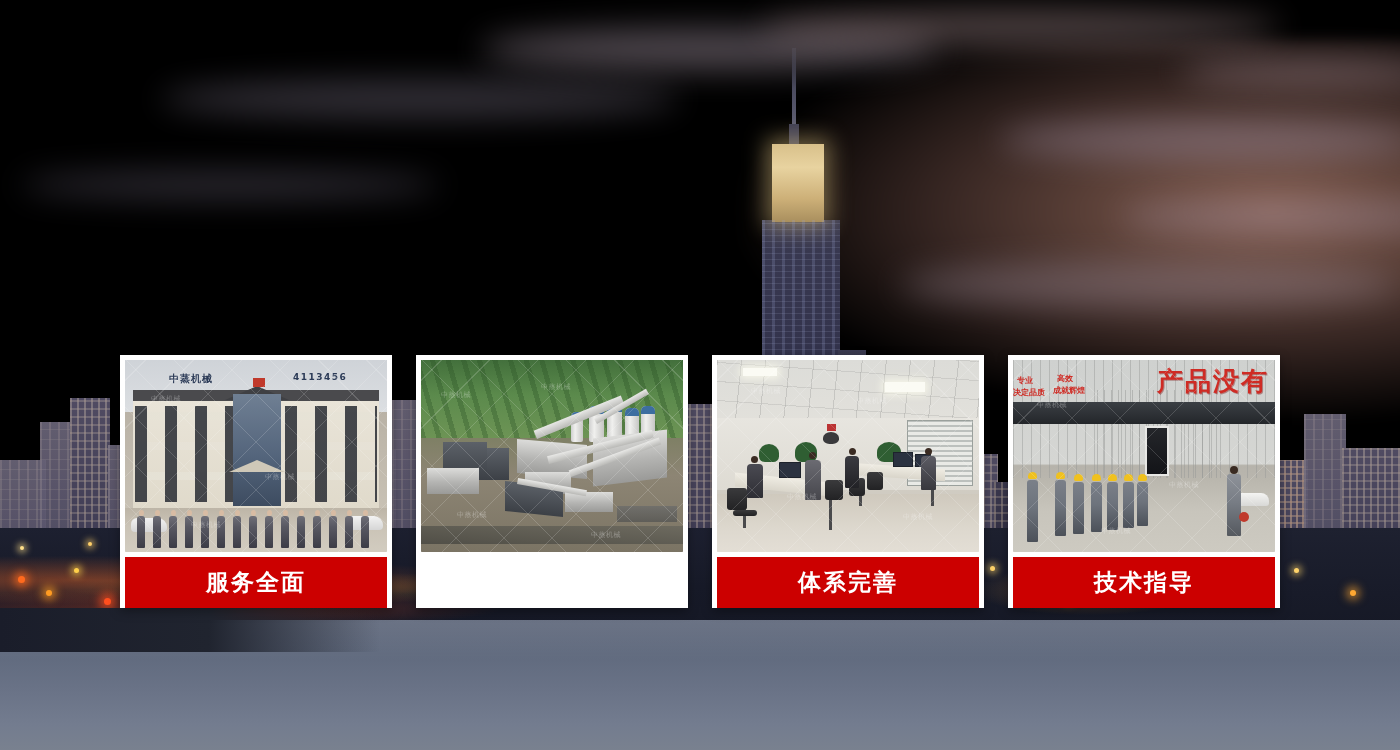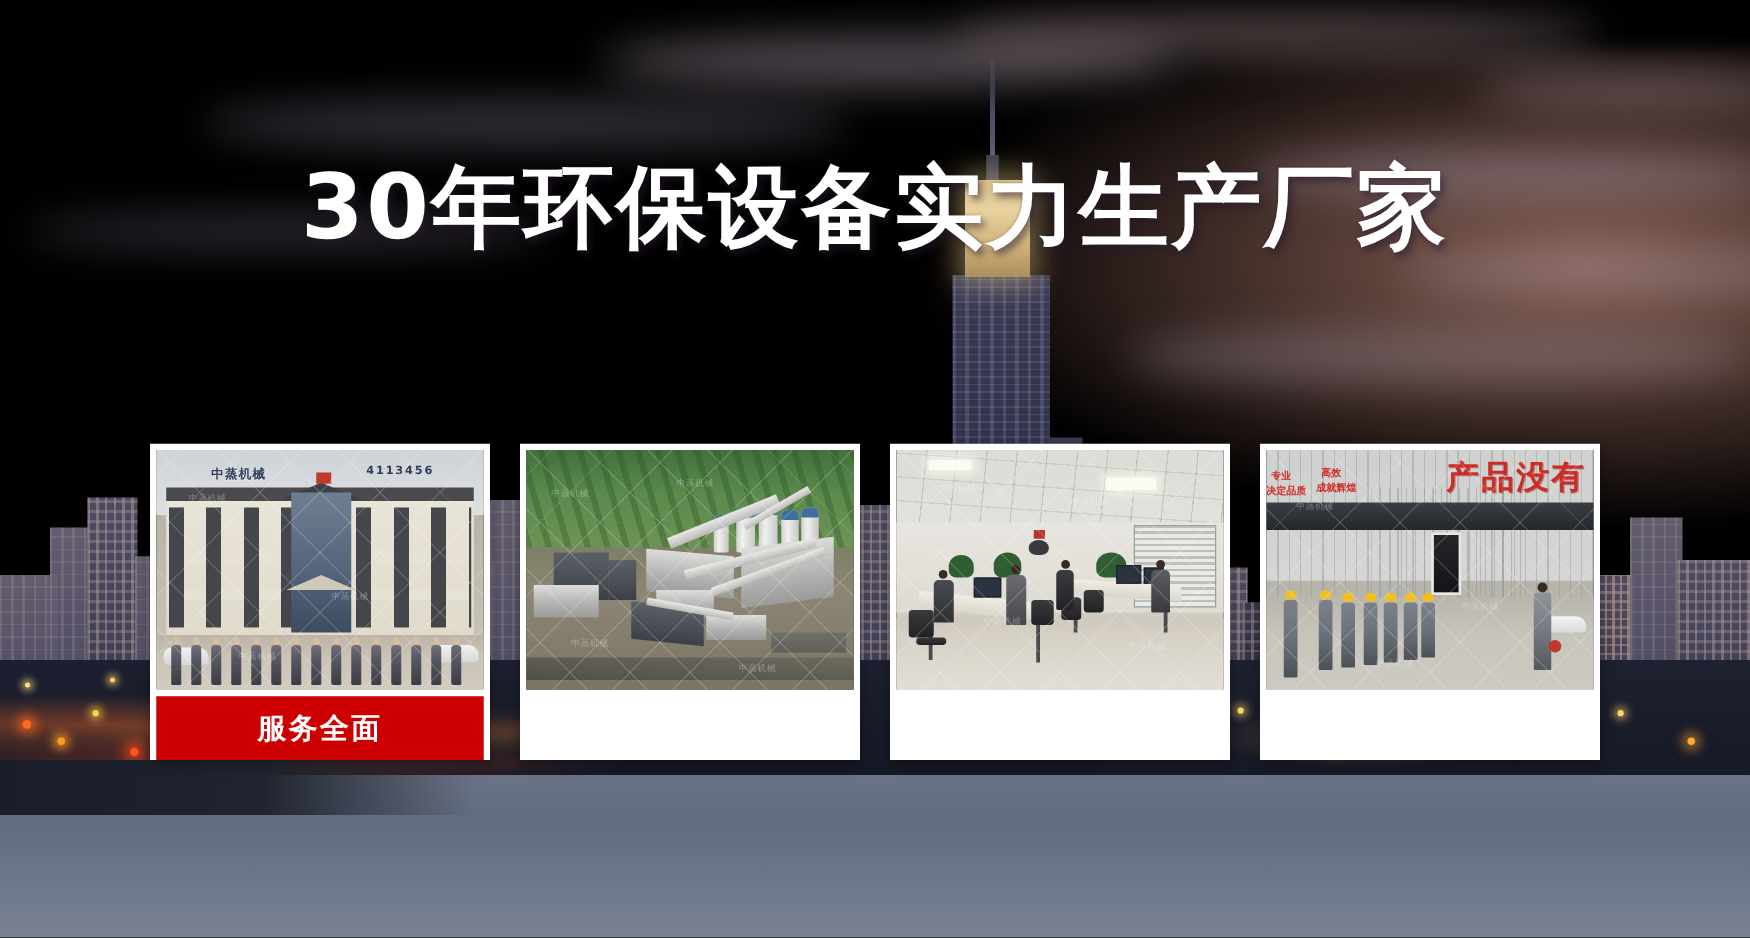--- a/index.html
+++ b/index.html
@@ -472,21 +472,20 @@
       <i style="left:414px; top:40px; width:5px; height:5px; background:#ffd46a; box-shadow:0 0 7px 3px rgba(255,212,106,.6);"></i>
       <i style="left:470px; top:62px; width:6px; height:6px; background:#ffa832; box-shadow:0 0 9px 4px rgba(255,168,50,.6);"></i>
     </div>
   </div>
 
   <div class="river">
     <div class="shimmer"></div>
     <div class="bank"></div>
   </div>
 
-  <div class="headline">30年环保设备实力生产厂家</div>
 
 
   <div class="cards">
 
     <div class="card">
       <div class="photo">
         <div class="p1">
           <div class="sky1"></div>
           <div class="facade"></div>
           <div class="fwin"></div>
@@ -615,20 +614,23 @@
           <div class="head" style="left:132px; top:88px;"></div>
           <div class="person" style="left:204px; top:96px;  width:15px; height:34px; background:linear-gradient(180deg,#5c5c64,#38383e);"></div>
           <div class="head" style="left:208px; top:88px;"></div>
         </div>
         <div class="mesh"></div>
         <div class="wm" style="left:34px; top:26px;">中蒸机械</div>
         <div class="wm" style="left:140px; top:36px;">中蒸机械</div>
         <div class="wm" style="left:70px; top:132px;">中蒸机械</div>
         <div class="wm" style="left:186px; top:152px;">中蒸机械</div>
       </div>
+      <div class="cap">
+        <span>体系完善</span>
+      </div>
     </div>
 
     <div class="card">
       <div class="photo">
         <div class="p4">
           <div class="bldg"></div>
           <div class="gate"></div>
           <div class="band"></div>
           <div class="bigtext">产品没有</div>
           <div class="smtext" style="left:4px;  top:16px;">专业</div>
@@ -646,16 +648,19 @@
           <div class="worker" style="left:110px; bottom:24px; height:46px;"></div>
           <div class="worker" style="left:124px; bottom:26px; height:44px;"></div>
           <div class="boss"></div>
           <div class="helmet"></div>
         </div>
         <div class="mesh"></div>
         <div class="wm" style="left:24px; top:40px;">中蒸机械</div>
         <div class="wm" style="left:156px; top:120px;">中蒸机械</div>
         <div class="wm" style="left:88px; top:166px;">中蒸机械</div>
       </div>
+      <div class="cap">
+        <span>技术指导</span>
+      </div>
     </div>
 
   </div>
 </div>
 
 </body></html>

